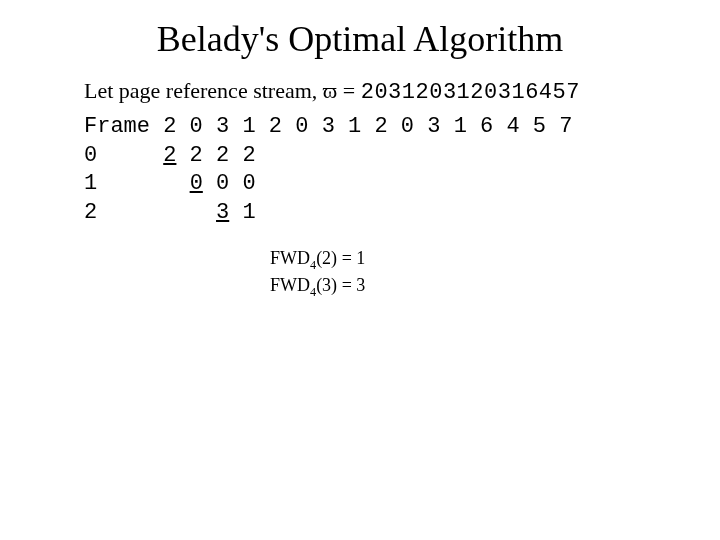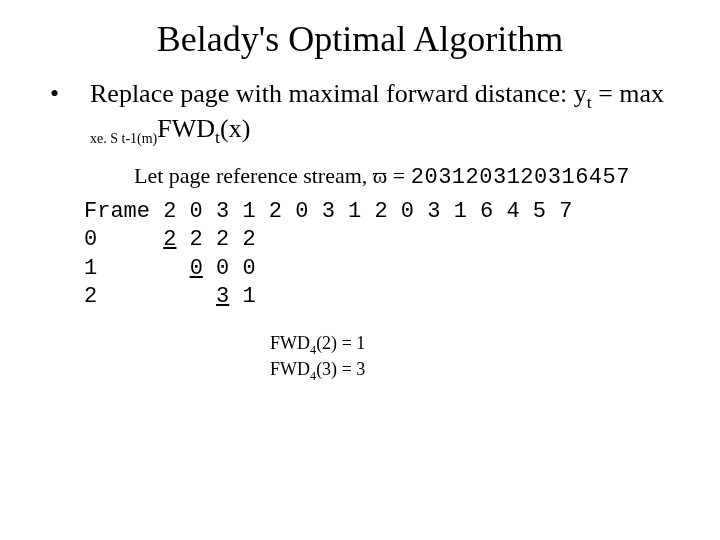--- a/index.html
+++ b/index.html
@@ -40,21 +40,20 @@
     vertical-align: sub;
   }
   .sub {
     font-size: 0.68em;
     vertical-align: sub;
   }
   .stream-line {
     font-size: 22px;
     margin-left: 44px;
     margin-bottom: 6px;
-    text-align: center;
   }
   .omega-value {
     font-family: "Courier New", monospace;
     font-size: 22px;
     letter-spacing: 0.5px;
   }
   .trace {
     font-family: Liberation Mono, monospace;
     font-size: 22px;
     line-height: 1.3;
@@ -71,23 +70,20 @@
   }
   .fwd-row { display: block; }
 </style>
 </head>
 <body>
 
 <div class="slide">
 
   <h1 class="title">Belady's Optimal Algorithm</h1>
 
-  <div class="bullet">
-    <span class="dot">•</span><span>Replace page with maximal forward distance: </span><span>y</span><span class="sub">t</span><span> = max </span><span class="sub-expr">xe. S t-1(m)</span><span>FWD</span><span class="sub">t</span><span>(x)</span>
-  </div>
 
   <div class="stream-line">
     <span>Let page reference stream, </span><span>ϖ</span><span> = </span><span class="omega-value">2031203120316457</span>
   </div>
 
   <div class="trace" id="trace"><span>Frame 2 0 3 1 2 0 3 1 2 0 3 1 6 4 5 7 </span>
 <span>0     <span class="u">2</span> 2 2 2 </span>
 <span>1       <span class="u">0</span> 0 0 </span>
 <span>2         <span class="u">3</span> 1 </span>
 </div>

